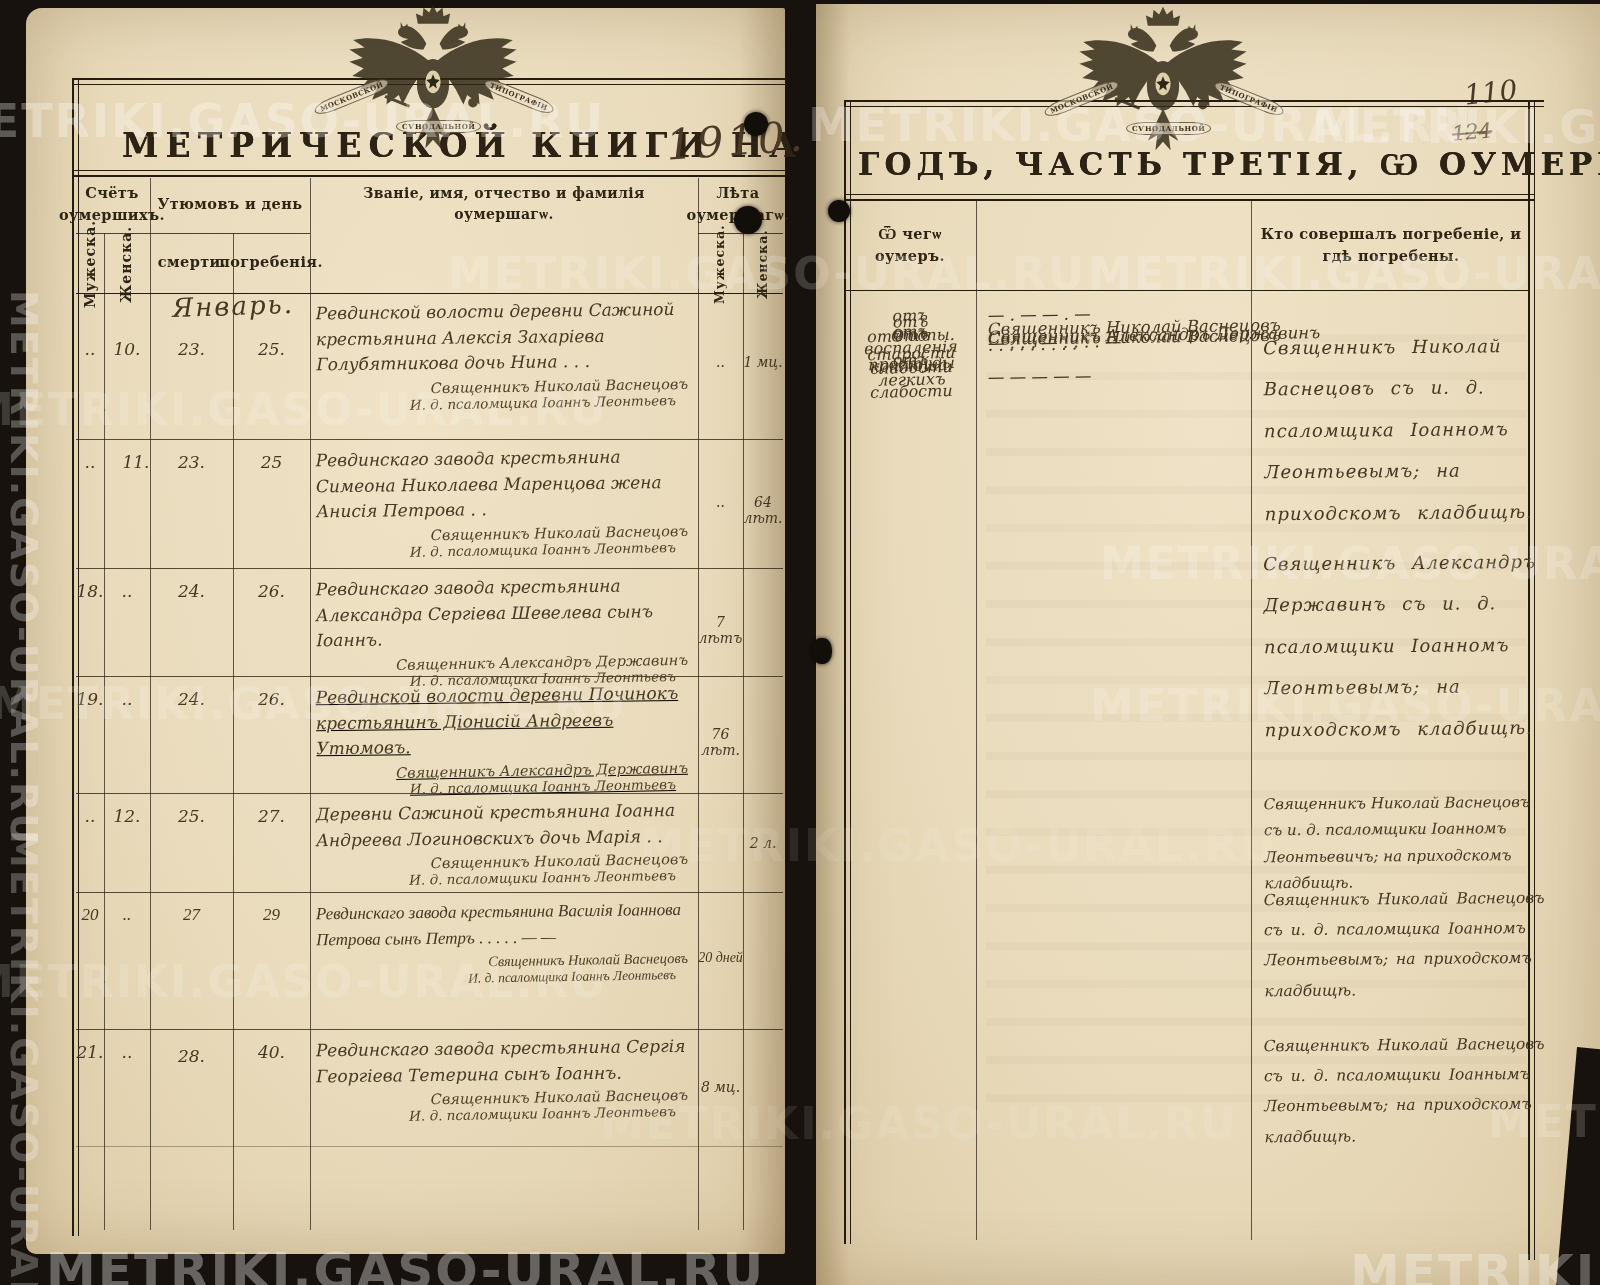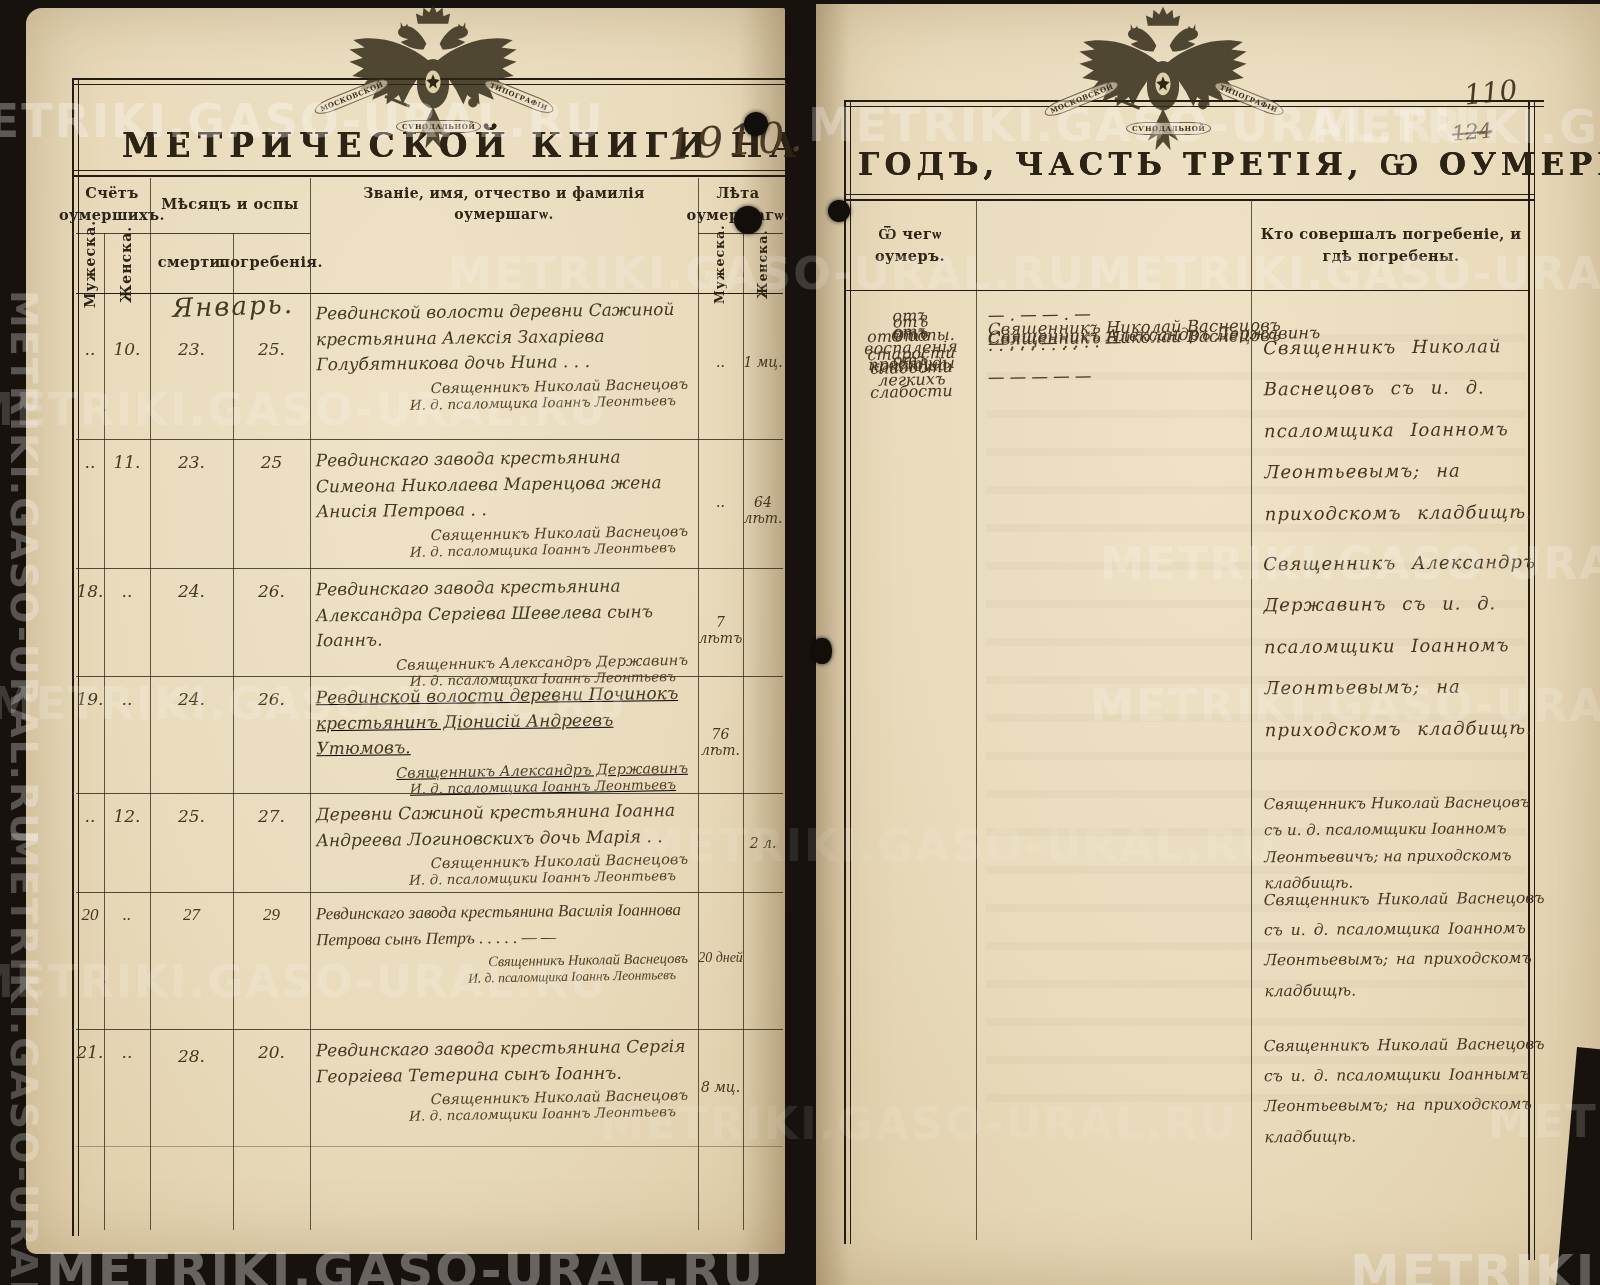--- a/index.html
+++ b/index.html
@@ -117,21 +117,21 @@
 
   <div class="dblh" style="left:46px;top:70px;width:713px"></div>
   <div class="dblv" style="left:46px;top:70px;height:1158px"></div>
 
   <div class="ptitle" style="left:96px;top:118px">МЕТРИЧЕСКОЙ КНИГИ НА</div>
   <div class="hw" style="position:absolute;left:640px;top:108px;font-size:42px;letter-spacing:4px;transform:rotate(-4deg)">1910.</div>
 
   <div class="dblh" style="left:46px;top:162px;width:713px;border-top-width:1px;border-bottom-width:2px"></div>
 
   <div class="hdr" style="left:50px;top:170px;width:72px;height:52px">Счётъ оумершихъ.</div>
-  <div class="hdr" style="left:126px;top:170px;width:156px;height:52px">Мѣсяцъ и оспы</div>
+  <div class="hdr" style="left:126px;top:170px;width:156px;height:52px">Утюмовъ и день</div>
   <div class="hdr" style="left:288px;top:170px;width:380px;height:52px;font-size:14px">Званіе, имя, отчество и фамилія оумершагѡ.</div>
   <div class="hdr" style="left:668px;top:168px;width:88px;height:56px">Лѣта оумершагѡ.</div>
 
   <div class="hline" style="left:50px;top:225px;width:234px"></div>
   <div class="hline" style="left:672px;top:225px;width:85px"></div>
 
   <div class="vert" style="left:50px;top:228px;width:28px;height:56px">Мужеска.</div>
   <div class="vert" style="left:80px;top:228px;width:40px;height:56px">Женска.</div>
   <div class="hdr" style="left:126px;top:228px;width:80px;height:52px">смерти.</div>
   <div class="hdr" style="left:208px;top:228px;width:74px;height:52px">погребенія.</div>
@@ -157,21 +157,21 @@
         <div style="position: absolute; left: 240px; width: 380px; top: 6px;">
           <div class="entry-main">Ревдинской волости деревни Сажиной крестьянина Алексія Захаріева Голубятникова дочь Нина  .   .   .</div>
           <div class="clergy" style="margin-top: 3px; padding-right: 8px;">Священникъ Николай Васнецовъ</div>
           <div class="clergy" style="font-size: 13.5px; padding-right: 20px;">И. д. псаломщика Іоаннъ Леонтьевъ</div>
         </div>
         <div class="agev" style="left: 622px; width: 45px; top: 42%;">..</div>
         <div class="agev" style="left: 667px; width: 40px; top: 42%;">1 мц.</div>
       </div>
       <div class="lrow" style="height: 128px; border-bottom: 1px solid rgba(48, 38, 24, 0.8);">
         <div class="num" style="left: 0px; width: 28px; top: 12px;">..</div>
-        <div class="num" style="left: 28px; width: 46px; top: 12px;">11.</div>
+        <div class="num" style="left: 28px; width: 46px; top: 12px; padding-left: 9px;">11.</div>
         <div class="num" style="left: 74px; width: 83px; top: 12px;">23.</div>
         <div class="num" style="left: 157px; width: 77px; top: 12px;">25</div>
         <div style="position: absolute; left: 240px; width: 380px; top: 6px;">
           <div class="entry-main">Ревдинскаго завода крестьянина Симеона Николаева Маренцова жена Анисія Петрова   .    .</div>
           <div class="clergy" style="margin-top: 3px; padding-right: 8px;">Священникъ Николай Васнецовъ</div>
           <div class="clergy" style="font-size: 13.5px; padding-right: 20px;">И. д. псаломщика Іоаннъ Леонтьевъ</div>
         </div>
         <div class="agev" style="left: 622px; width: 45px; top: 42%;">..</div>
         <div class="agev" style="left: 667px; width: 40px; top: 42%;">64 лѣт.</div>
       </div>
@@ -220,21 +220,21 @@
           <div class="entry-main">Ревдинскаго завода крестьянина Василія Іоаннова Петрова сынъ Петръ  .  .  .  .  .  —  —</div>
           <div class="clergy" style="margin-top: 3px; padding-right: 8px;">Священникъ Николай Васнецовъ</div>
           <div class="clergy" style="font-size: 13.5px; padding-right: 20px;">И. д. псаломщика Іоаннъ Леонтьевъ</div>
         </div>
         <div class="agev" style="left: 622px; width: 45px; top: 42%;">20 дней</div>
       </div>
       <div class="lrow" style="height: 116px; border-bottom: 1px solid rgba(48, 38, 24, 0.35);">
         <div class="num" style="left: 0px; width: 28px; top: 12px;">21.</div>
         <div class="num" style="left: 28px; width: 46px; top: 12px;">..</div>
         <div class="num" style="left: 74px; width: 83px; top: 16px;">28.</div>
-        <div class="num" style="left: 157px; width: 77px; top: 12px;">20.</div>
+        <div class="num" style="left: 157px; width: 77px; top: 12px;">40.</div>
         <div style="position: absolute; left: 240px; width: 380px; top: 6px;">
           <div class="entry-main">Ревдинскаго завода крестьянина Сергія Георгіева Тетерина сынъ Іоаннъ.</div>
           <div class="clergy" style="margin-top: 3px; padding-right: 8px;">Священникъ Николай Васнецовъ</div>
           <div class="clergy" style="font-size: 13.5px; padding-right: 20px;">И. д. псаломщики Іоаннъ Леонтьевъ</div>
         </div>
         <div class="agev" style="left: 622px; width: 45px; top: 42%;">8 мц.</div>
       </div>
     </div>
 
   <div class="hole" style="left:718px;top:104px;width:24px;height:24px"></div>

